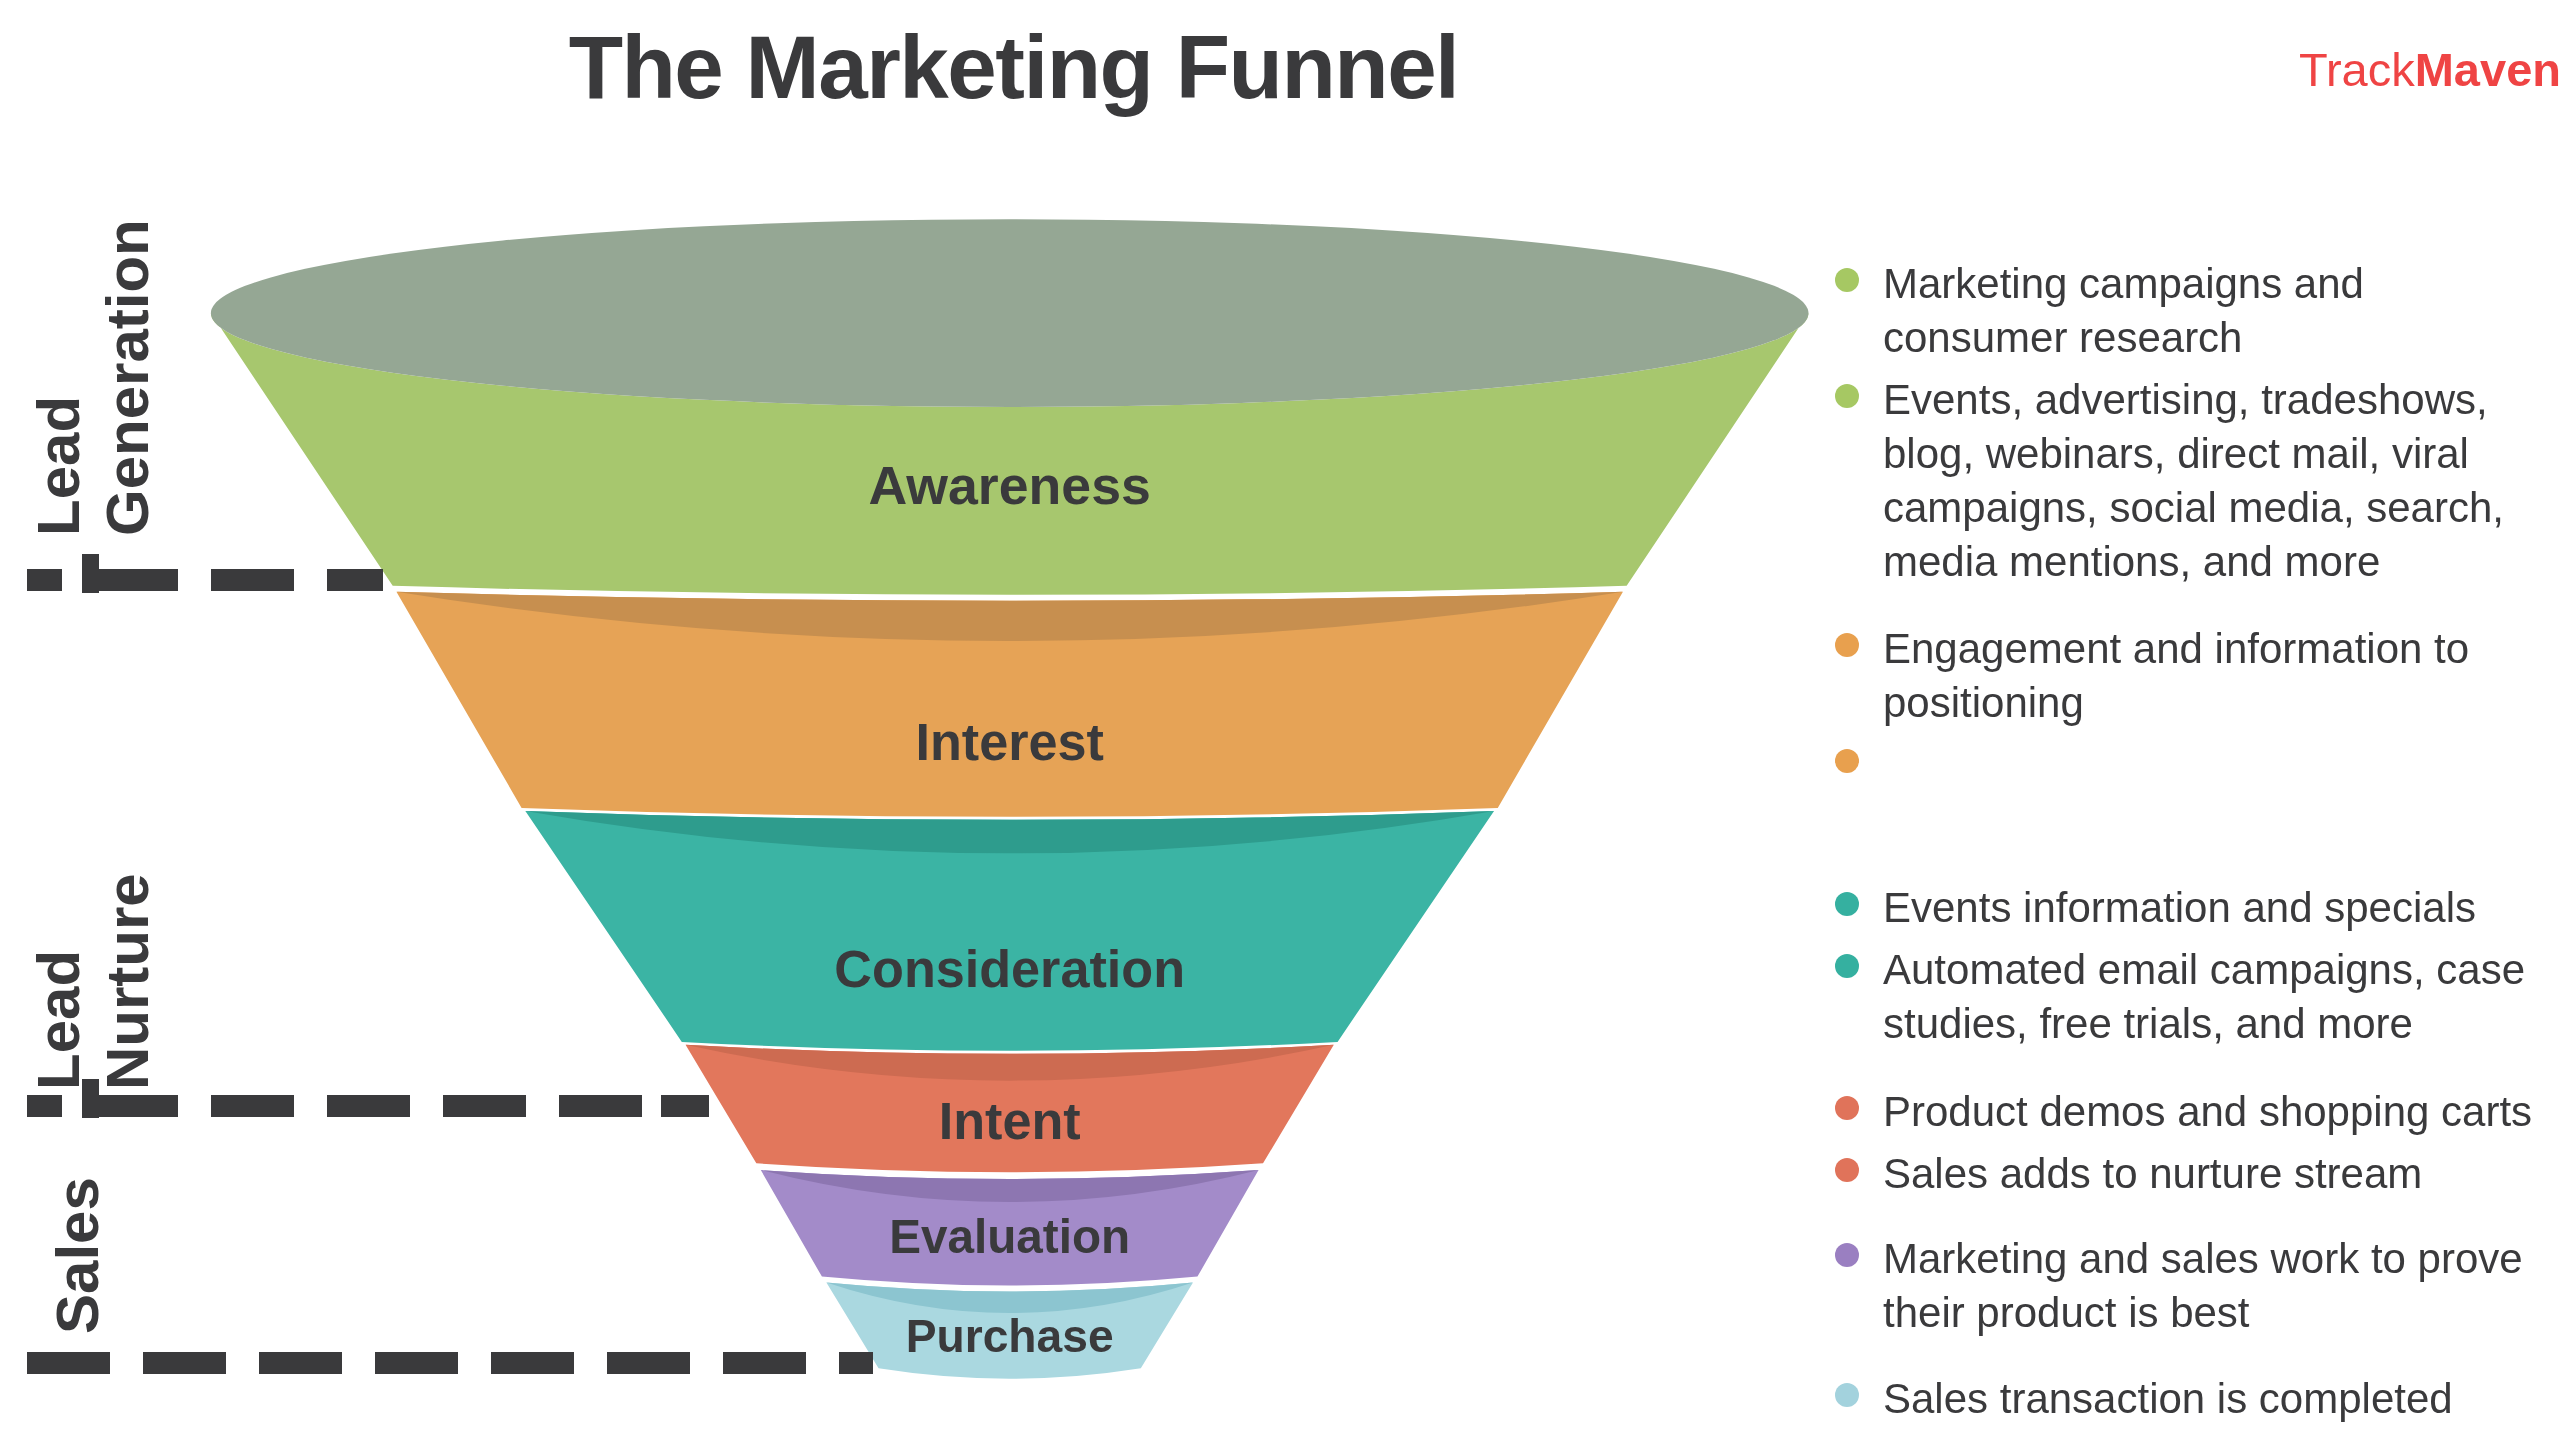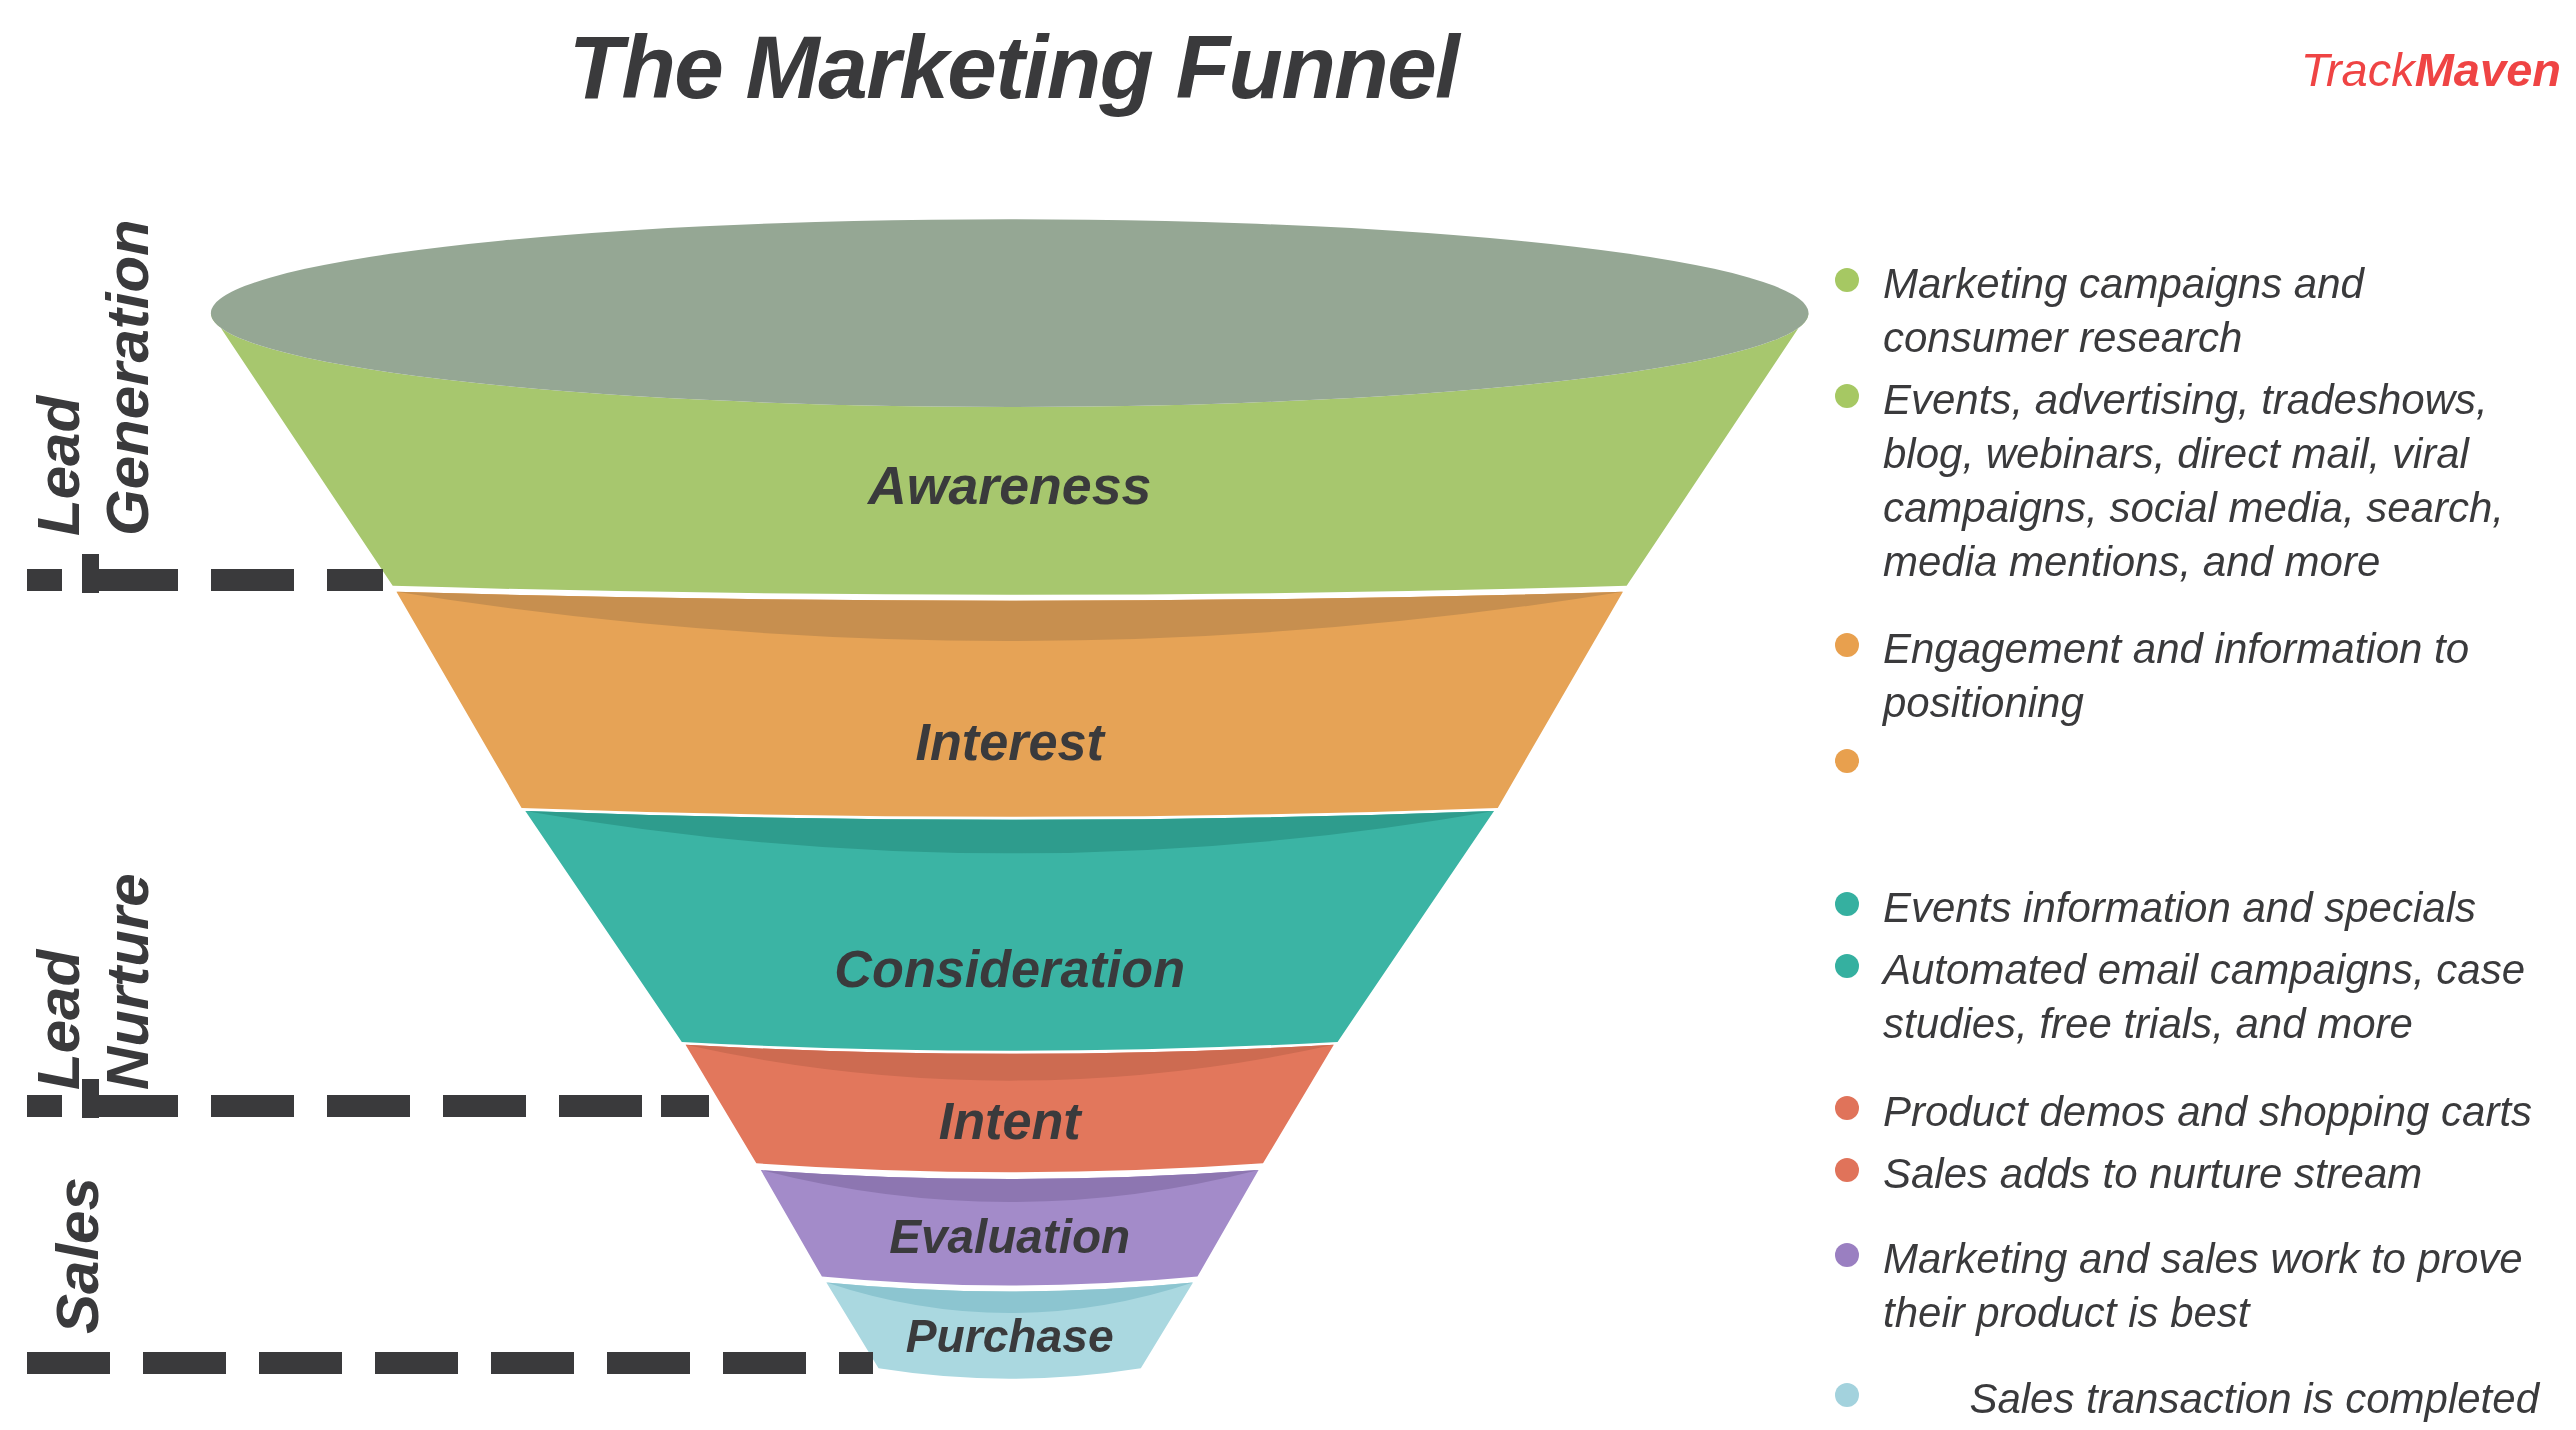--- a/index.html
+++ b/index.html
@@ -3,21 +3,21 @@
 <meta charset="utf-8">
 <style>
   html,body{margin:0;padding:0;}
   body{
     width:2576px;height:1431px;
     background:var(--background,#ffffff);
     font-family:"Liberation Sans", sans-serif;
     color:var(--ink,#3a3a3c);
     overflow:hidden;position:relative;
   }
-  .canvas{position:absolute;inset:0;width:2576px;height:1431px;font-style:italic;}
+  .canvas{position:absolute;inset:0;width:2576px;height:1431px;}
 
   
   .title{
     position:absolute;left:313px;top:16.4px;width:1401px;
     text-align:center;font-size:89px;font-weight:800;letter-spacing:-1.5px;
     color:var(--ink,#3a3a3c);margin:0;
   }
   .logo{
     position:absolute;top:42px;right:15px;
     font-size:47px;color:#ef4444;letter-spacing:0;
@@ -54,21 +54,21 @@
   .tick{position:absolute;width:17px;height:39px;background:var(--dash,#3a3a3c);}
   #tick-leadgen{left:82px;top:554px;}
   #tick-leadnurture{left:82px;top:1079px;}
 
   
   .group{position:absolute;left:1835px;width:734px;}
   .item{display:flex;align-items:flex-start;}
   .dot{width:24px;height:24px;border-radius:50%;margin:15px 20px 0 0;flex:0 0 24px;}
   .item p{margin:4px;font-size:42px;line-height:54px;color:var(--ink,#3a3a3c);width:656px;}
   #g1{top:253px;} #g2{top:618px;} #g3{top:877px;}
-  #g4{top:1081px;} #g5{top:1228px;} #g6{top:1368px;text-align:right;}
+  #g4{top:1081px;} #g5{top:1228px;} #g6{top:1368px;}
 </style>
 </head>
 <body>
 
 <div class="canvas">
 
   <h1 class="title">The Marketing Funnel</h1>
 
   <div class="logo">
     <span>Track</span><span class="bold">Maven</span>

